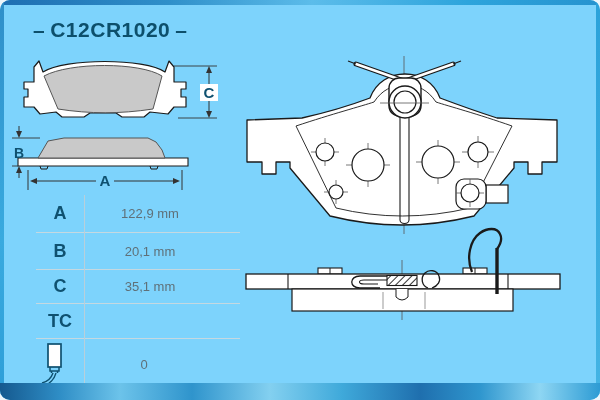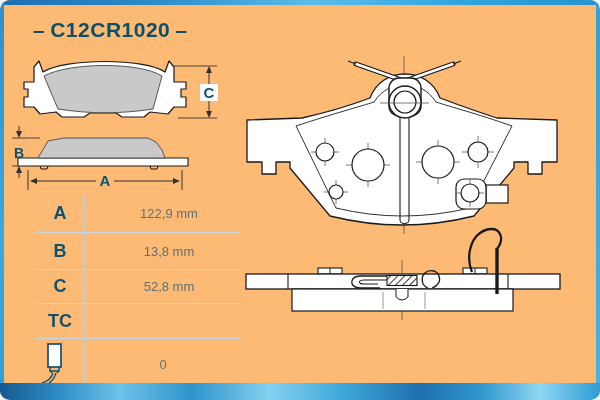--- a/index.html
+++ b/index.html
@@ -1,35 +1,35 @@
 <!DOCTYPE html>
 <html><head>
 <meta charset="utf-8">
 <style>
   html,body{margin:0;padding:0;background:#eef5fa;font-family:"Liberation Sans",sans-serif;}
-  .frame{position:relative;width:600px;height:400px;background:#fdba74;border-radius:10px;overflow:hidden;}
+  .frame{position:relative;width:600px;height:400px;background:#7dd3fc;border-radius:10px;overflow:hidden;}
   .edge-top{position:absolute;top:0;left:0;right:0;height:5px;
     background:linear-gradient(90deg,#1e6eb2 0%,#2f8fc9 28%,#5cbcea 52%,#2da4dc 78%,#2693cf 100%);}
   .edge-left{position:absolute;top:0;bottom:0;left:0;width:4px;
     background:linear-gradient(180deg,#2f8fc9,#39aadf 60%,#2e9ed8);}
   .edge-right{position:absolute;top:0;bottom:0;right:0;width:4px;
     background:linear-gradient(180deg,#2ba2da,#45b4e4);}
   .edge-bottom{position:absolute;left:0;right:0;bottom:0;height:17px;
     background:linear-gradient(90deg,#15598f 0%,#2f8ec6 10%,#6cc3ea 20%,#2f94cc 32%,#83d0f0 45%,#3fa9da 57%,#1f6fae 70%,#2f96ce 80%,#8ed6f3 90%,#2d9bd4 100%);}
   .title{position:absolute;left:28px;top:18px;font-size:21px;font-weight:bold;
     color:#0d4f6b;letter-spacing:.5px;white-space:nowrap;}
   .title .dash{padding:0 5px;font-weight:bold;}
   .draw{position:absolute;}
   
   .dim-table{position:absolute;left:30px;top:195px;width:210px;height:192px;}
   .dim-table .vline{position:absolute;left:54px;top:0;bottom:0;width:1px;background:#b9cfda;}
   .dim-row{display:flex;align-items:center;}
   .dim-row.bordered{border-bottom:1px solid #c5d8e0;margin-left:6px;}
   .dim-label{width:48px;text-align:center;font-weight:bold;font-size:18px;color:#0f5170;}
-  .dim-value{width:132px;text-align:center;font-size:13px;color:#5f7078;margin-left:19px;}
+  .dim-value{width:132px;text-align:center;font-size:13px;color:#5f7078;}
   .r1{height:37px;}.r2{height:36px;}.r3{height:33px;}.r4{height:34px;align-items:center;}.r5{height:50px;}
   .sensor-cell{width:48px;display:flex;justify-content:center;align-items:center;}
 </style>
 </head>
 <body>
 
 <div class="frame">
   <div class="edge-top"></div>
   <div class="edge-left"></div>
   <div class="edge-right"></div>
@@ -162,25 +162,25 @@
   </svg>
 
   <div class="dim-table">
     <div class="vline"></div>
     <div class="dim-row bordered r1">
       <div class="dim-label">A</div>
       <div class="dim-value">122,9 mm</div>
     </div>
     <div class="dim-row bordered r2">
       <div class="dim-label">B</div>
-      <div class="dim-value">13,8 mm</div>
+      <div class="dim-value">20,1 mm</div>
     </div>
     <div class="dim-row bordered r3">
       <div class="dim-label">C</div>
-      <div class="dim-value">52,8 mm</div>
+      <div class="dim-value">35,1 mm</div>
     </div>
     <div class="dim-row bordered r4">
       <div class="dim-label">TC</div>
       <div class="dim-value"></div>
     </div>
     <div class="dim-row r5">
       <div class="sensor-cell">
         <svg width="26" height="44" viewBox="0 0 26 44">
           <rect x="7" y="2" width="13" height="23" fill="#ffffff" stroke="#0f5170" stroke-width="1.7"></rect>
           <path d="M9,25 L9,29 L18,29 L18,25" fill="none" stroke="#0f5170" stroke-width="1.5"></path>

